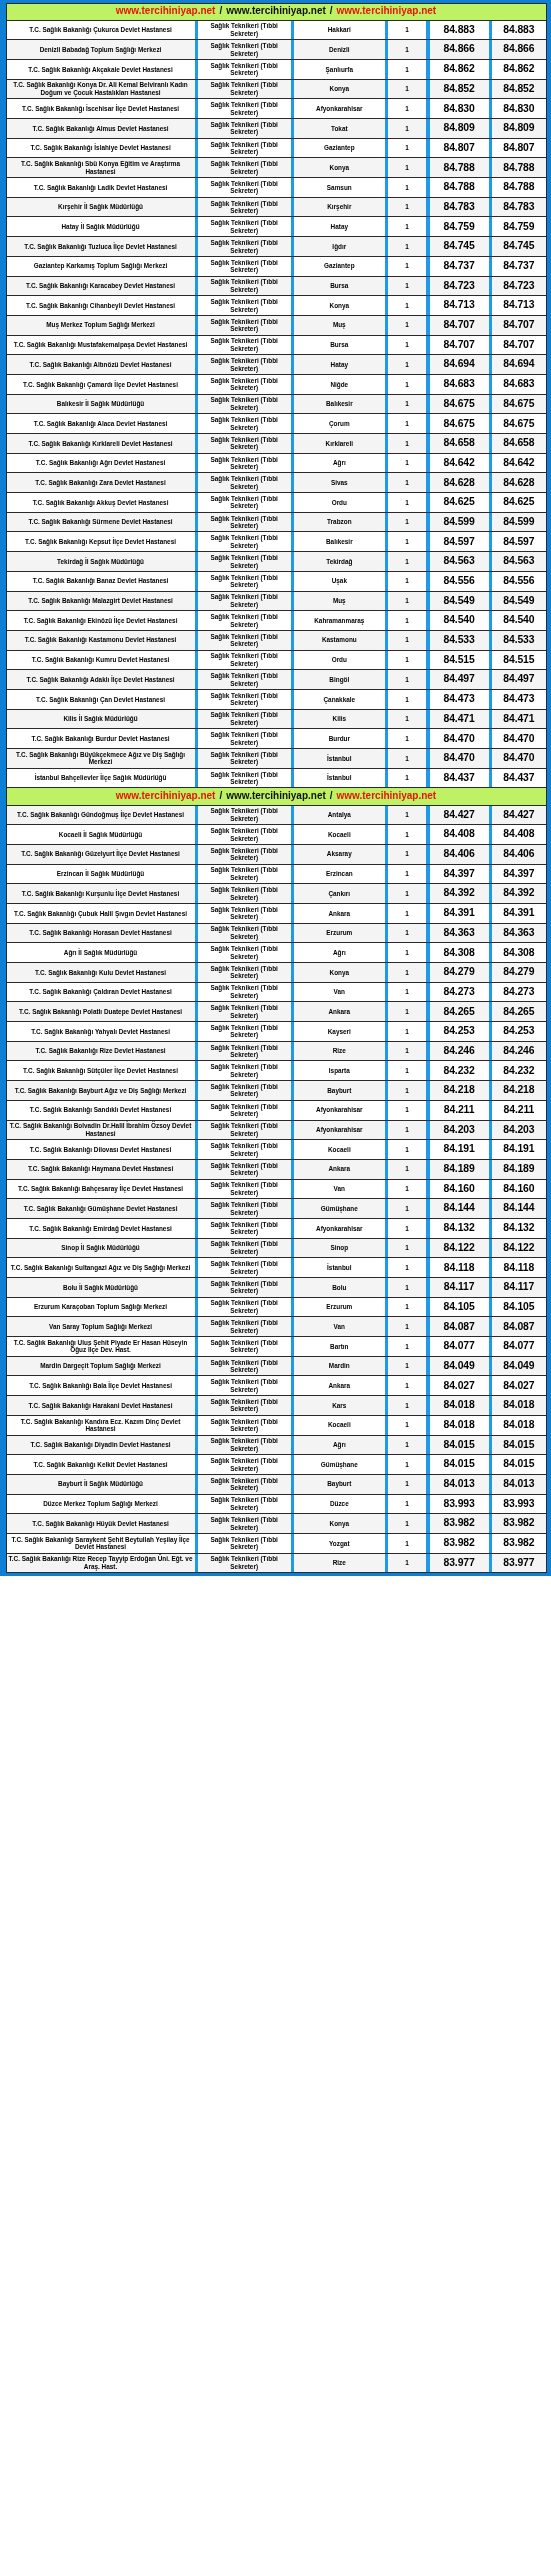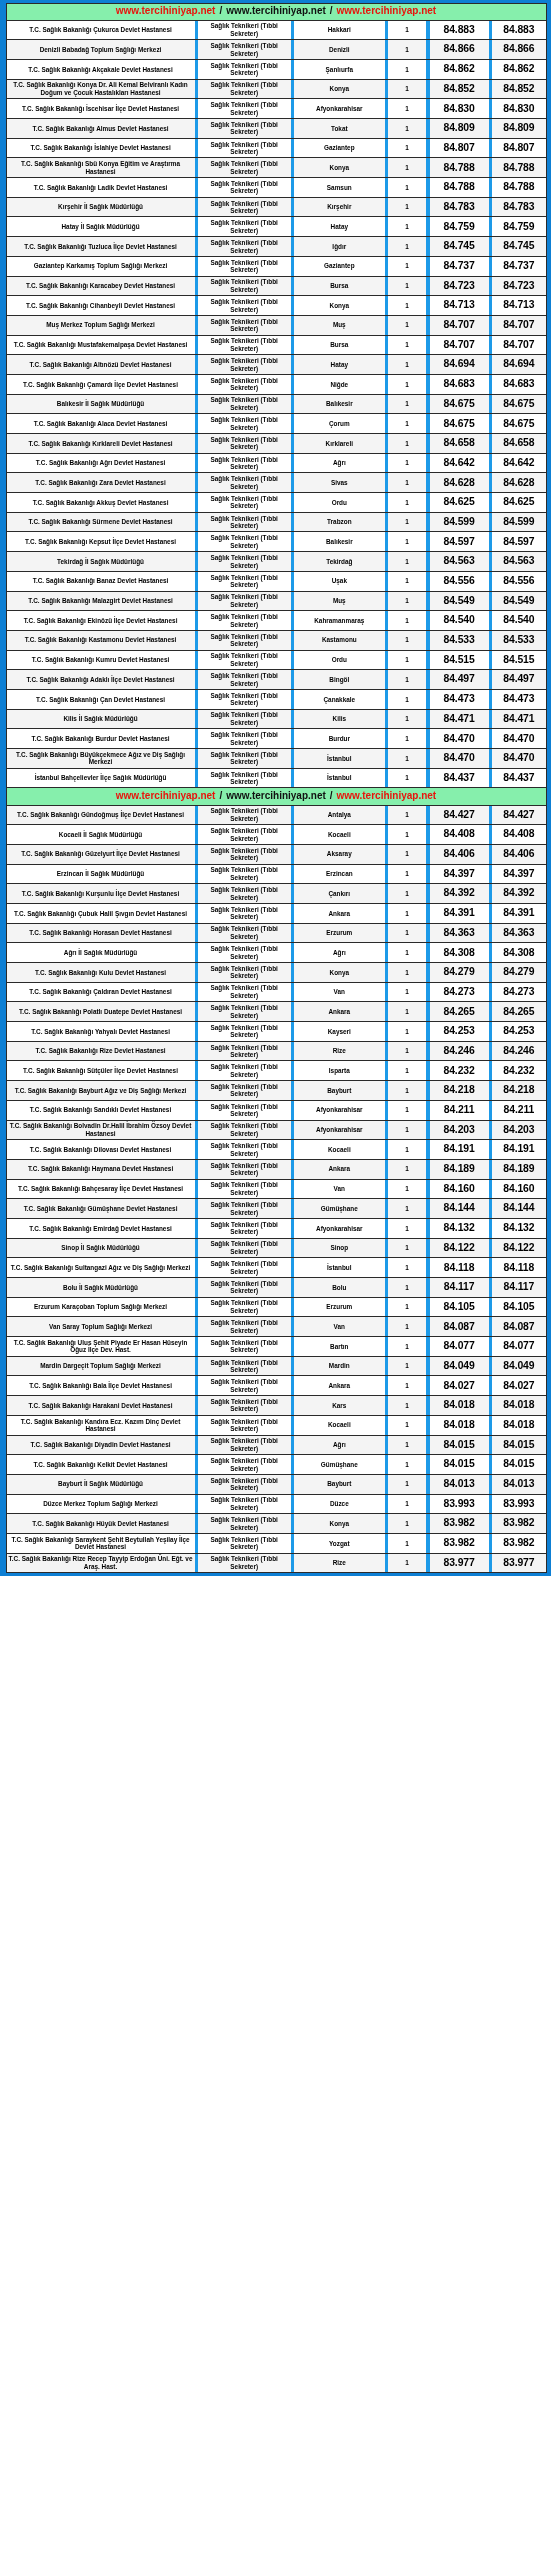--- a/index.html
+++ b/index.html
@@ -77,21 +77,21 @@
   tr.alt td.kurum, tr.alt td.unvan, tr.alt td.il,
   tr.alt td.adet, tr.alt td.puan { background: #f4f4f4; }
   tr.norm td.kurum, tr.norm td.unvan, tr.norm td.il,
   tr.norm td.adet, tr.norm td.puan { background: #ffffff; }
 
   
   table.kontenjan tr.datarow td.kurum { border-left: 0.6px solid #2a2a2a; }
   table.kontenjan tr.datarow td.p2    { border-right: 0.6px solid #2a2a2a; }
 
   tr.banner td {
-    background: #86efac;
+    background: #bef264;
     border-bottom: 0.6px solid #2a2a2a;
     border-left: 0.6px solid #2a2a2a;
     border-right: 0.6px solid #2a2a2a;
     padding: 1.8px 0 2.5px 0;
     text-align: center;
   }
   tr.banner.first td { border-top: 0.6px solid #2a2a2a; }
   .ad-line {
     font-size: 10px;
     font-weight: bold;

